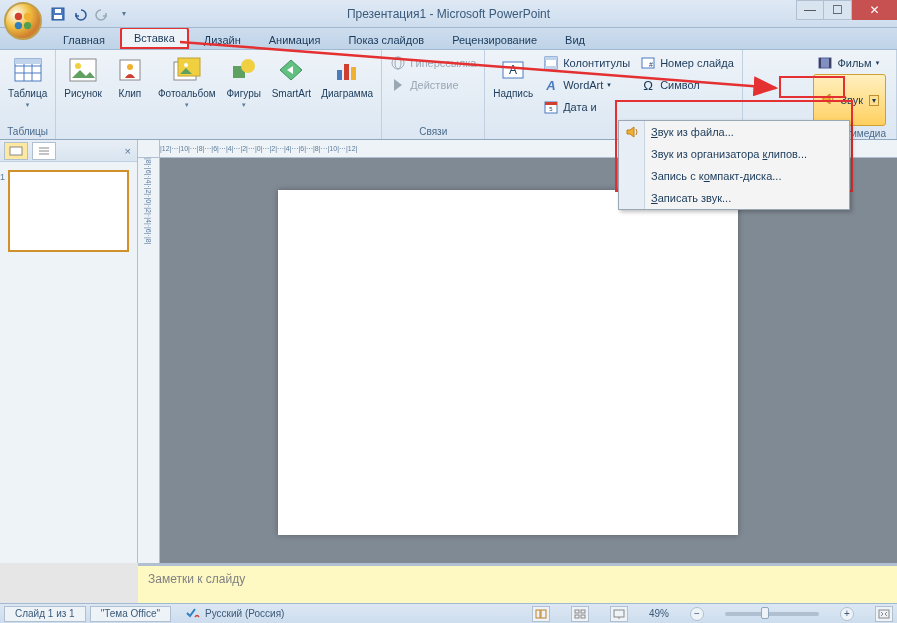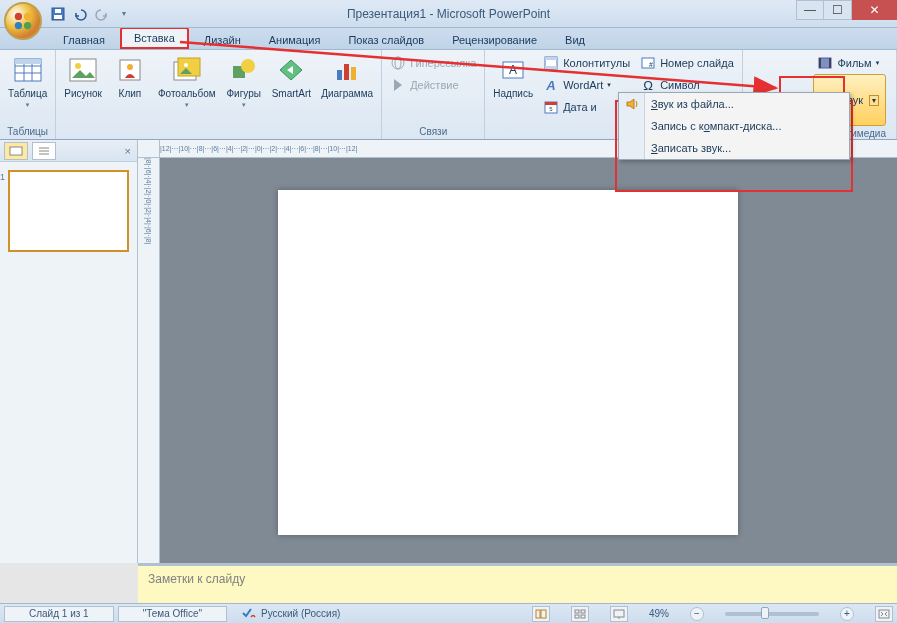--- a/index.html
+++ b/index.html
@@ -64,21 +64,21 @@
 .ruler-h { position: absolute; top: 0; left: 22px; right: 0; height: 18px; background: #eef3f8; border-bottom:1px solid #b0c0d0; font-size:7px; color:#5a7a9a; display:flex; align-items:center; overflow:hidden; }
 .ruler-v { position: absolute; top: 18px; left: 0; width: 22px; bottom: 0; background: #eef3f8; border-right:1px solid #b0c0d0; font-size:7px; color:#5a7a9a; writing-mode: vertical-lr; display:flex; align-items:center; overflow:hidden; }
 .ruler-corner { position:absolute; top:0; left:0; width:22px; height:18px; background:#eef3f8; border-right:1px solid #b0c0d0; border-bottom:1px solid #b0c0d0; }
 .slide { position: absolute; left: 140px; top: 50px; width: 460px; height: 345px; background: #fff; box-shadow: 0 0 6px rgba(0,0,0,.3); }
 
 
 .notes { position: absolute; left: 138px; right: 0; bottom: 20px; height: 40px; background: #fef9c3; border-top: 3px solid #b0c0d0; padding: 6px 10px; font-size: 12px; color: #808080; }
 
 
 .status { position: absolute; bottom: 0; left: 0; right: 0; height: 20px; background: linear-gradient(#dce7f3, #cdddee); border-top: 1px solid #a0b8d0; display: flex; align-items: center; font-size: 10px; color: #3a5a7a; gap: 4px; padding: 0 4px; }
-.status-item { padding: 0 24px; border: 1px solid #b0c0d0; background: #eef3f8; height: 16px; display:flex; align-items:center; }
+.status-item { padding: 0 10px; border: 1px solid #b0c0d0; background: #eef3f8; height: 16px; display:flex; align-items:center; }
 .status-right { margin-left: auto; display: flex; align-items: center; gap: 21px; }
 .view-btn { width: 18px; height: 16px; border:1px solid #b0c0d0; background:#eef3f8; display:flex; align-items:center; justify-content:center; }
 .zoom-slider { width: 94px; height: 4px; background: #b0c0d0; position: relative; border-radius:2px; }
 .zoom-thumb { position:absolute; width:8px; height:12px; background:#eef3f8; border:1px solid #8fa8c0; top:-5px; left:36px; border-radius:2px; }
 
 
 .red-arrow { position: absolute; z-index: 55; pointer-events: none; }
 
 u { text-decoration: underline; }
 </style>
@@ -335,28 +335,31 @@
         </div>
       </div>
     </div>
     <div class="rgroup-label" style="text-align:right; padding-right:6px;">Мультимедиа</div>
   </div>
 </div>
 
 <div class="red-box" style="left:779px; top:76px; width:66px; height:22px;"></div>
 <div class="red-box" style="left:615px; top:100px; width:238px; height:92px;"></div>
 
-<div class="dropdown" style="left:618px; top:92px; width:232px;">
+<div class="dropdown" style="left:618px; top:120px; width:232px;">
   <div class="menu-icon-col"></div>
   <div class="dropdown-item">
     <span class="mico"><svg width="16" height="16" viewBox="0 0 16 16">
           <path d="M3 6 L6 6 L10 3 L10 13 L6 10 L3 10 Z" fill="#f0b030" stroke="#c08020"></path>
           <path d="M12 5 Q14 8 12 11" fill="none" stroke="#c08020"></path>
         </svg></span>
     <span><u>З</u>вук из файла...</span>
+  </div>
+  <div class="dropdown-item">
+    <span>Звук из организатора <u>к</u>липов...</span>
   </div>
   <div class="dropdown-item">
     <span>Запись с к<u>о</u>мпакт-диска...</span>
   </div>
   <div class="dropdown-item">
     <span><u>З</u>аписать звук...</span>
   </div>
 </div>
 
 <svg class="red-arrow" style="left:180px; top:40px; width:600px; height:60px;">

